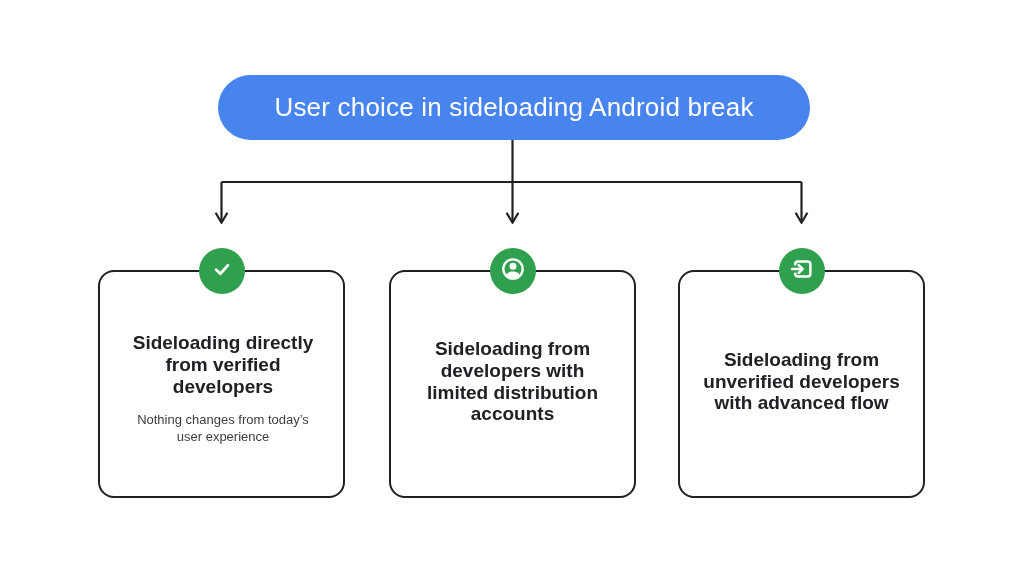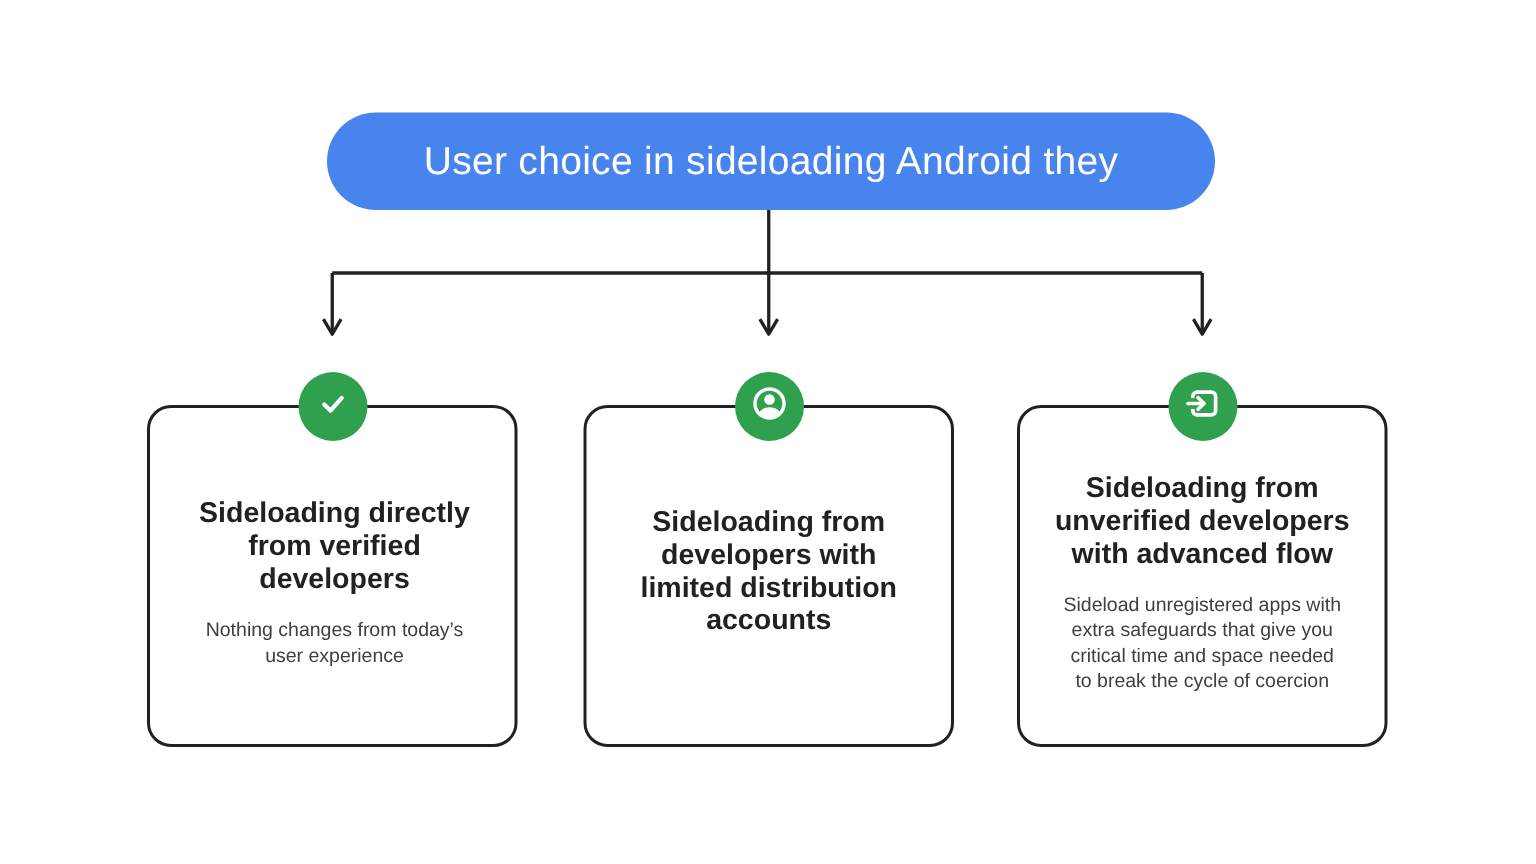--- a/index.html
+++ b/index.html
@@ -86,21 +86,21 @@
     white-space: pre-line;
   }
   .card-body + .card-body { margin-top: 14px; }
 </style>
 </head>
 <body>
 
 <div class="canvas">
 
   <div class="pill">
-    <span>User choice in sideloading Android they</span>
+    <span>User choice in sideloading Android break</span>
   </div>
 
   <svg class="connectors" width="1024" height="576" viewBox="0 0 1024 576" aria-hidden="true">
     <g class="stroke-dark" stroke-linecap="butt">
       <path d="M512.5 140 V 221"></path>
       <path d="M221.5 182 H 801.5"></path>
       <path d="M221.5 182 V 221"></path>
       <path d="M801.5 182 V 221"></path>
       <path stroke-linejoin="round" d="M215.6 212.8 L221.5 222.8 L227.4 212.8"></path>
       <path stroke-linejoin="round" d="M506.6 212.8 L512.5 222.8 L518.4 212.8"></path>
@@ -153,19 +153,15 @@
           <rect x="6.2" y="5.5" width="13" height="13" rx="2.4" fill="none" stroke="#ffffff" stroke-width="2.1"></rect>
           <rect class="fill-green" x="4.6" y="8.9" width="3" height="6.2"></rect>
           <path d="M3.4 12 H 12" stroke="#ffffff" stroke-width="2.1" stroke-linecap="round"></path>
           <path d="M9.2 8.7 L12.6 12 L9.2 15.3" fill="none" stroke="#ffffff" stroke-width="2.1" stroke-linecap="round" stroke-linejoin="round"></path>
         </svg>
       </span>
     </div>
     <h3 class="card-heading">Sideloading from
 unverified developers
 with advanced flow</h3>
-    <p class="card-body">Sideload unregistered apps with
-extra safeguards that give you
-critical time and space needed
-to break the cycle of coercion</p>
   </div>
 
 </div>
 
 </body></html>

